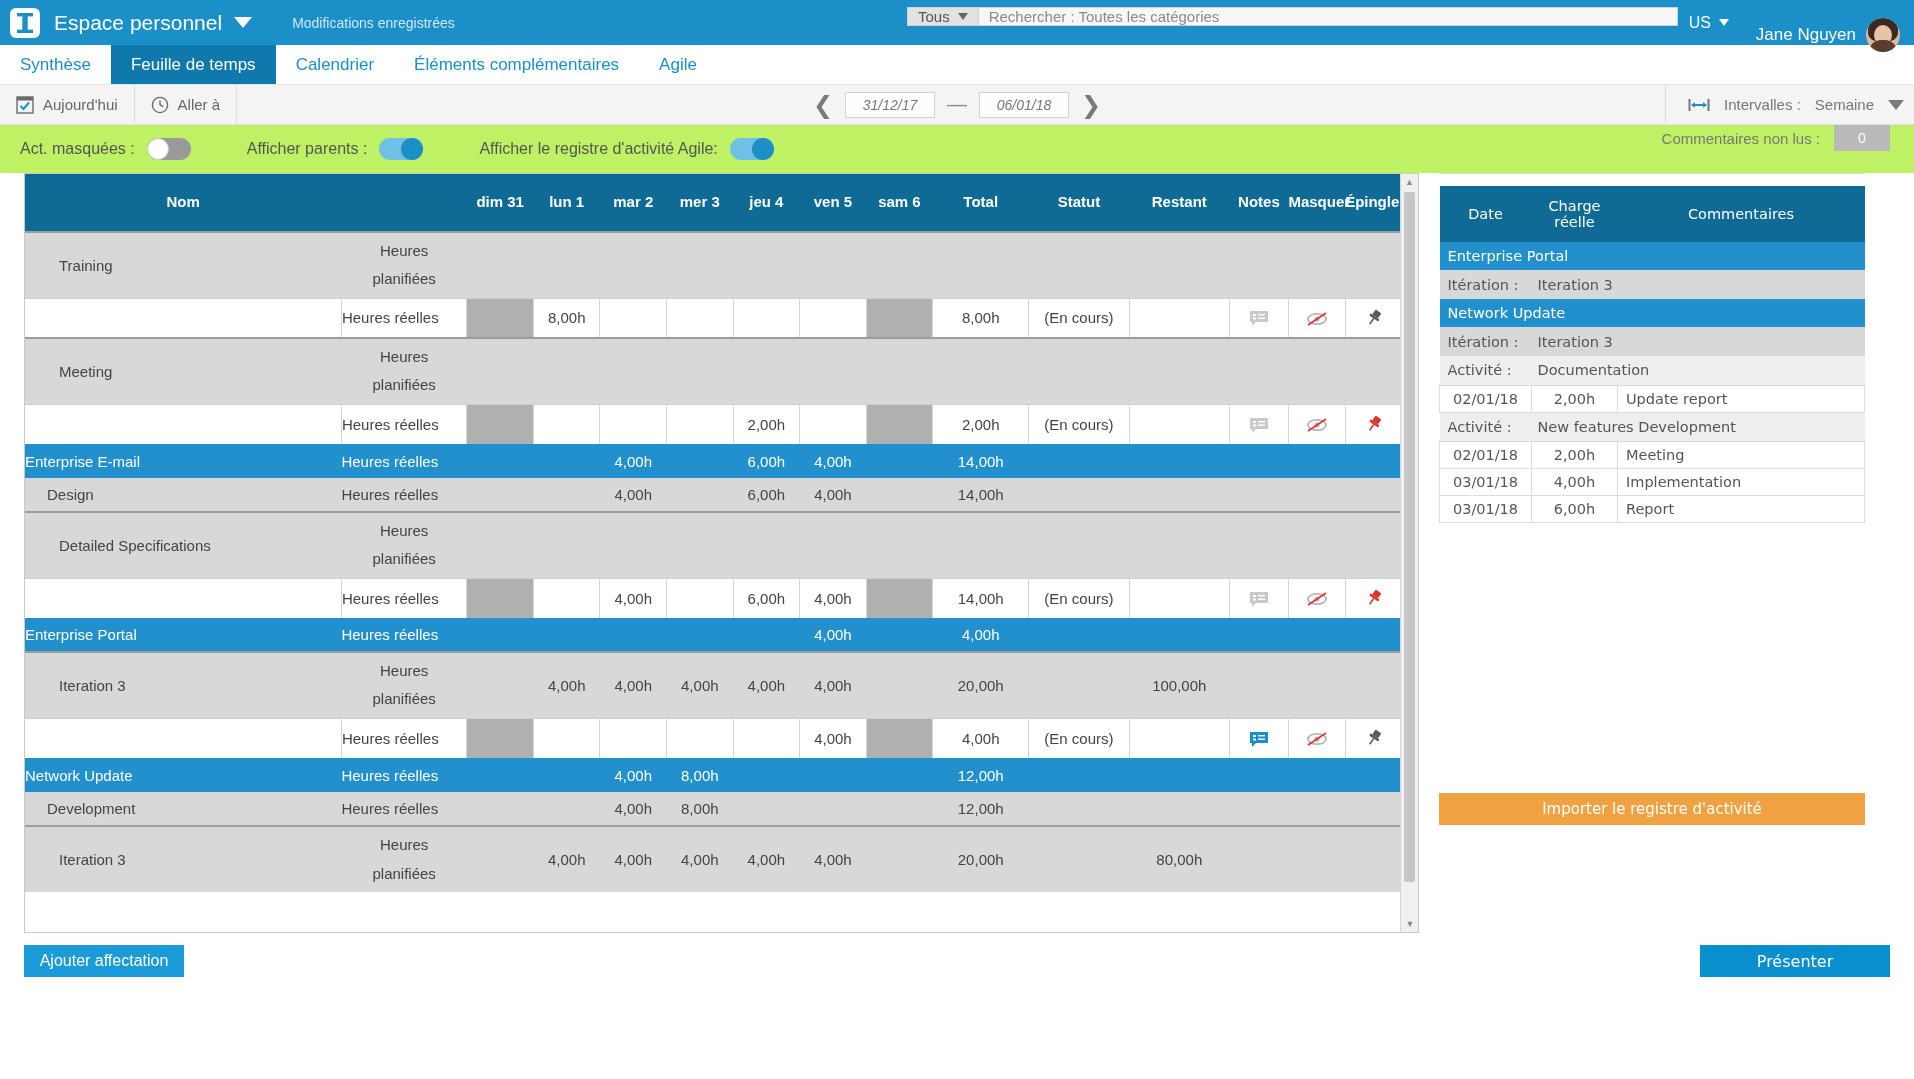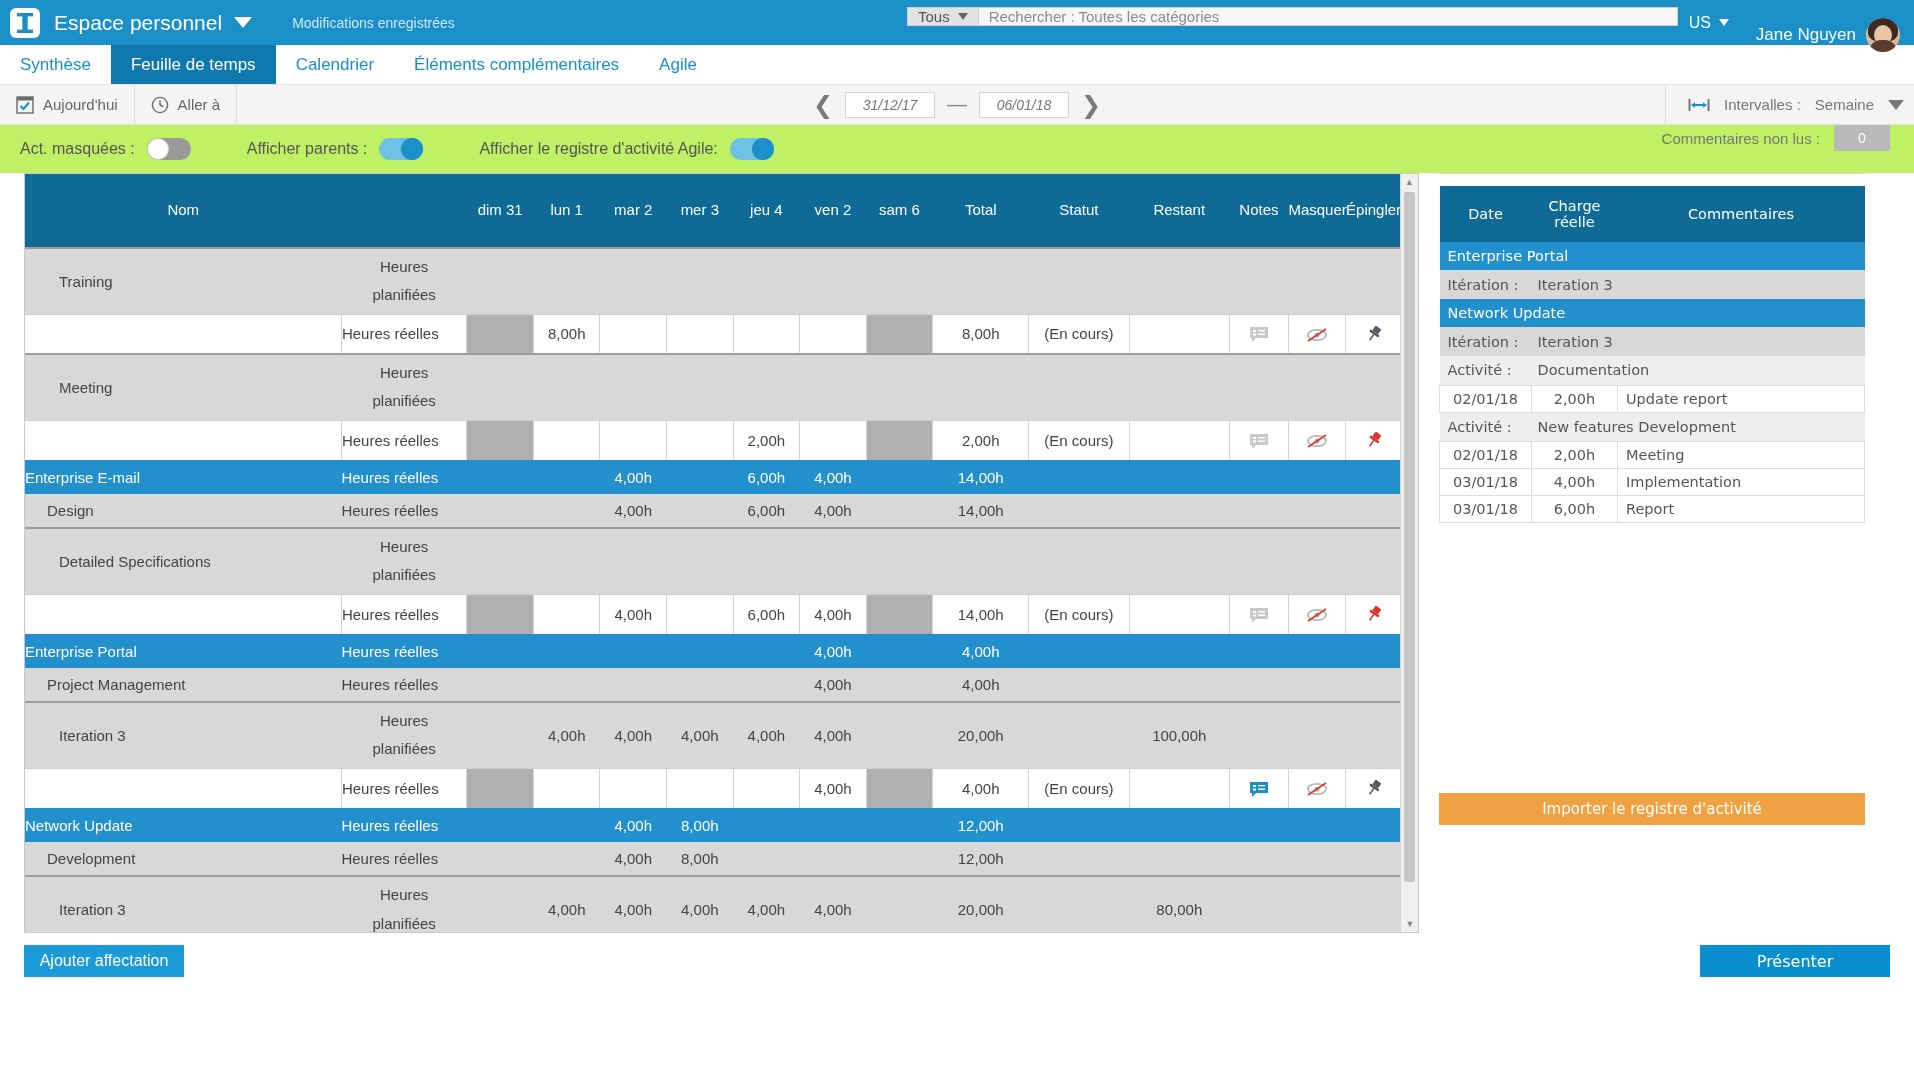--- a/index.html
+++ b/index.html
@@ -115,21 +115,21 @@
   .scrollbar{
     position:absolute;right:0;top:0;width:18px;height:100%;background:#f0f0f0;border-left:1px solid #d6d6d6;
   }
   .sb-arrow{height:16px;display:flex;align-items:center;justify-content:center;color:#888;font-size:9px;}
   .sb-thumb{position:absolute;left:3px;top:18px;width:11px;height:690px;background:#c6c6c6;border-radius:2px;}
 
   table.grid{border-collapse:collapse;width:1377px;table-layout:fixed;font-size:15px;}
   table.grid th, table.grid td{padding:0;}
 
   .grid thead th{
-    background:#0f6a96;color:#fff;font-weight:normal;font-size:15px;height:74px;
+    background:#0f6a96;color:#fff;font-weight:bold;font-size:15px;height:58px;
     vertical-align:middle;
   }
   .th-wrap{display:block;line-height:1.35;}
   .r-group td{background:#2390ce;color:#fff;height:34px;}
   .r-sub td{background:#d8d8d8;color:#444;height:34px;}
   .r-plan td{background:#d8d8d8;color:#444;height:66px;vertical-align:middle;}
   .r-real td{background:#ffffff;color:#444;height:40px;border-top:1px solid #cfcfcf;}
   .r-real td{border-right:1px solid #d5d5d5;}
   .r-real td.nobord{border-right:none;}
   .cell-off{background:#b0b0b0 !important;}
@@ -328,21 +328,21 @@
           <th>
               <span class="th-wrap">mar 2</span>
             </th>
           <th>
               <span class="th-wrap">mer 3</span>
             </th>
           <th>
               <span class="th-wrap">jeu 4</span>
             </th>
           <th>
-              <span class="th-wrap">ven 2</span>
+              <span class="th-wrap">ven 5</span>
             </th>
           <th>
               <span class="th-wrap">sam 6</span>
             </th>
           <th>
               <span class="th-wrap">Total</span>
             </th>
           <th>
               <span class="th-wrap">Statut</span>
             </th>
@@ -546,37 +546,20 @@
             <td class="icon-cell nobord"><svg class="ic" width="20" height="20" viewBox="0 0 20 20">
                 <g transform="rotate(35 10 10)">
                   <rect x="6.5" y="2" width="7" height="6" rx="1" fill="#d9352a"></rect>
                   <rect x="4.5" y="8" width="11" height="2.6" rx="1" fill="#d9352a"></rect>
                   <rect x="9.3" y="10.6" width="1.5" height="7" fill="#d9352a"></rect>
                 </g>
               </svg></td>
           </tr>
           <tr class="r-group">
             <td class="c-name">Enterprise Portal</td>
-            <td class="c-type">Heures réelles</td>
-            <td class="c-num"></td>
-            <td class="c-num"></td>
-            <td class="c-num"></td>
-            <td class="c-num"></td>
-            <td class="c-num"></td>
-            <td class="c-num">4,00h</td>
-            <td class="c-num"></td>
-            <td class="c-num">4,00h</td>
-            <td class="c-stat"></td>
-            <td class="c-num"></td>
-            <td></td>
-            <td></td>
-            <td></td>
-          </tr>
-          <tr class="r-sub">
-            <td class="c-name indent">Project Management</td>
             <td class="c-type">Heures réelles</td>
             <td class="c-num"></td>
             <td class="c-num"></td>
             <td class="c-num"></td>
             <td class="c-num"></td>
             <td class="c-num"></td>
             <td class="c-num">4,00h</td>
             <td class="c-num"></td>
             <td class="c-num">4,00h</td>
             <td class="c-stat"></td>

